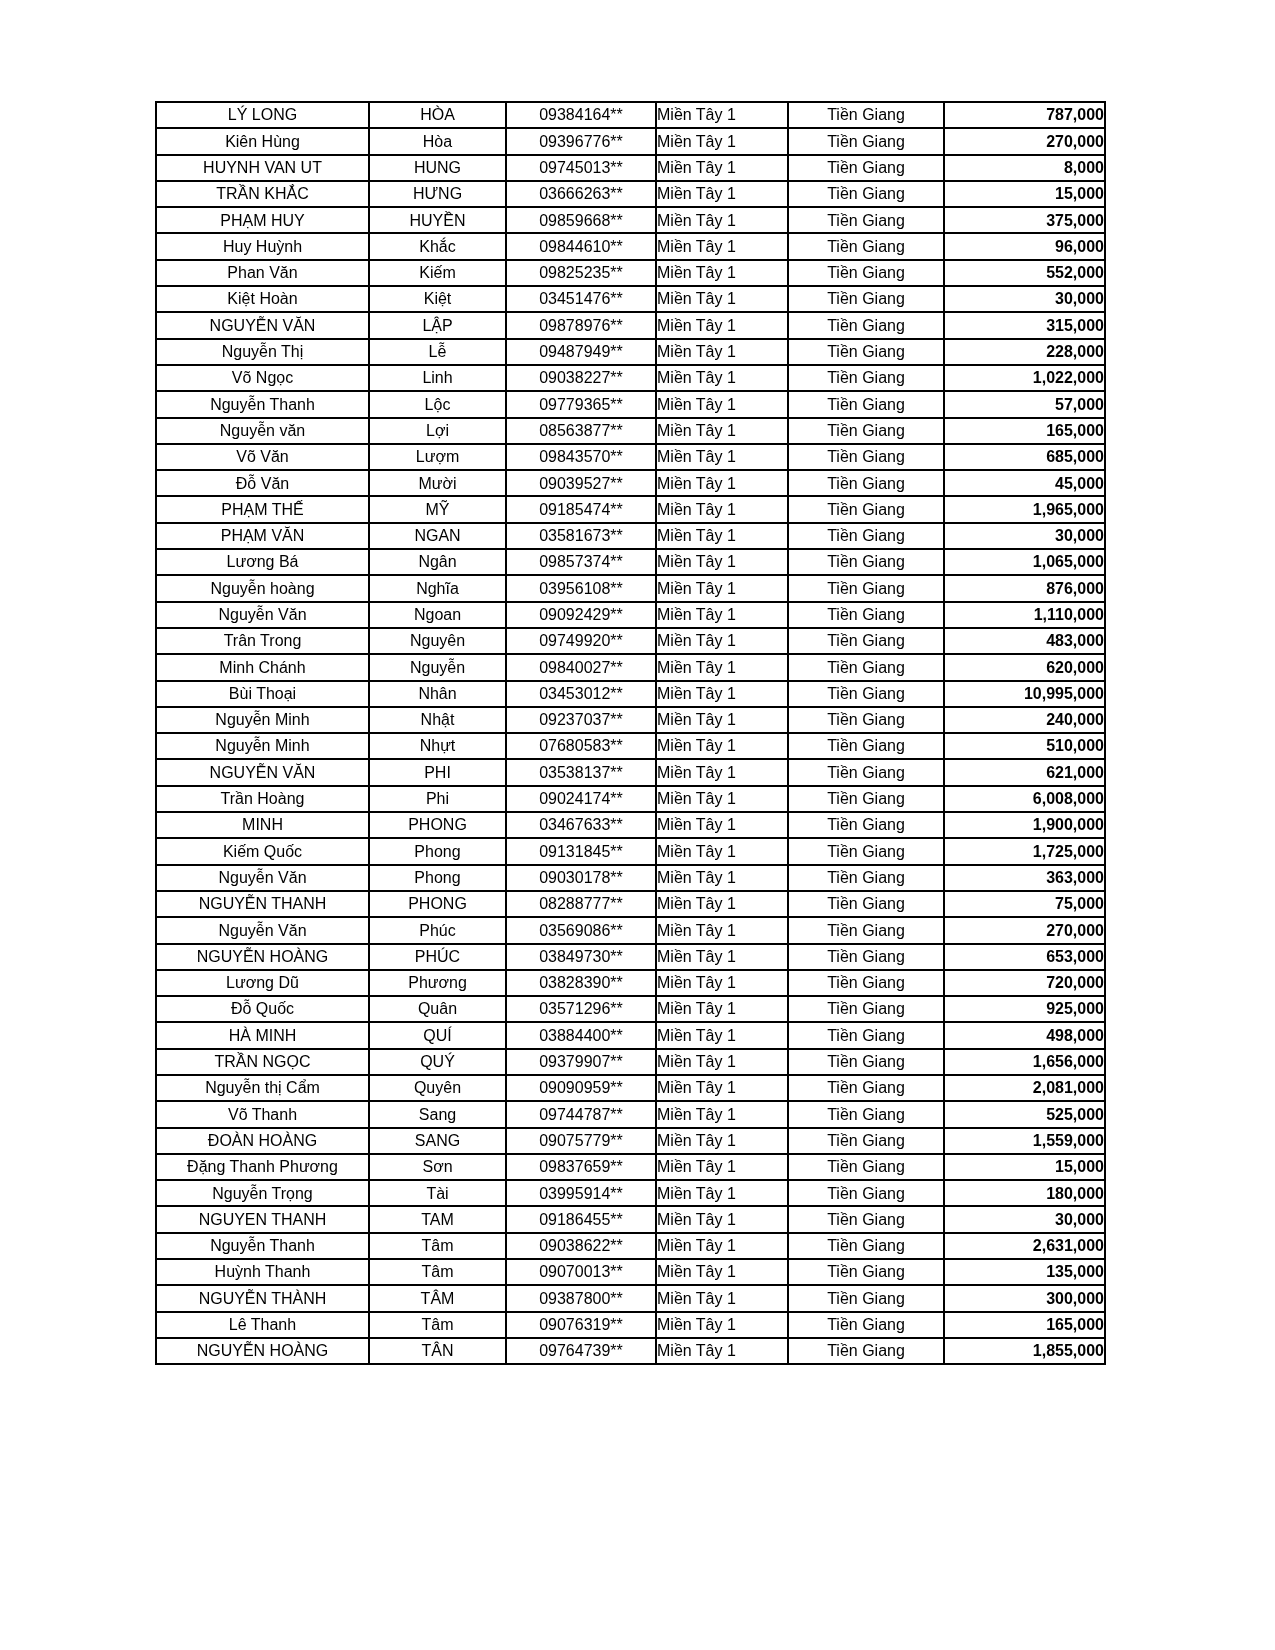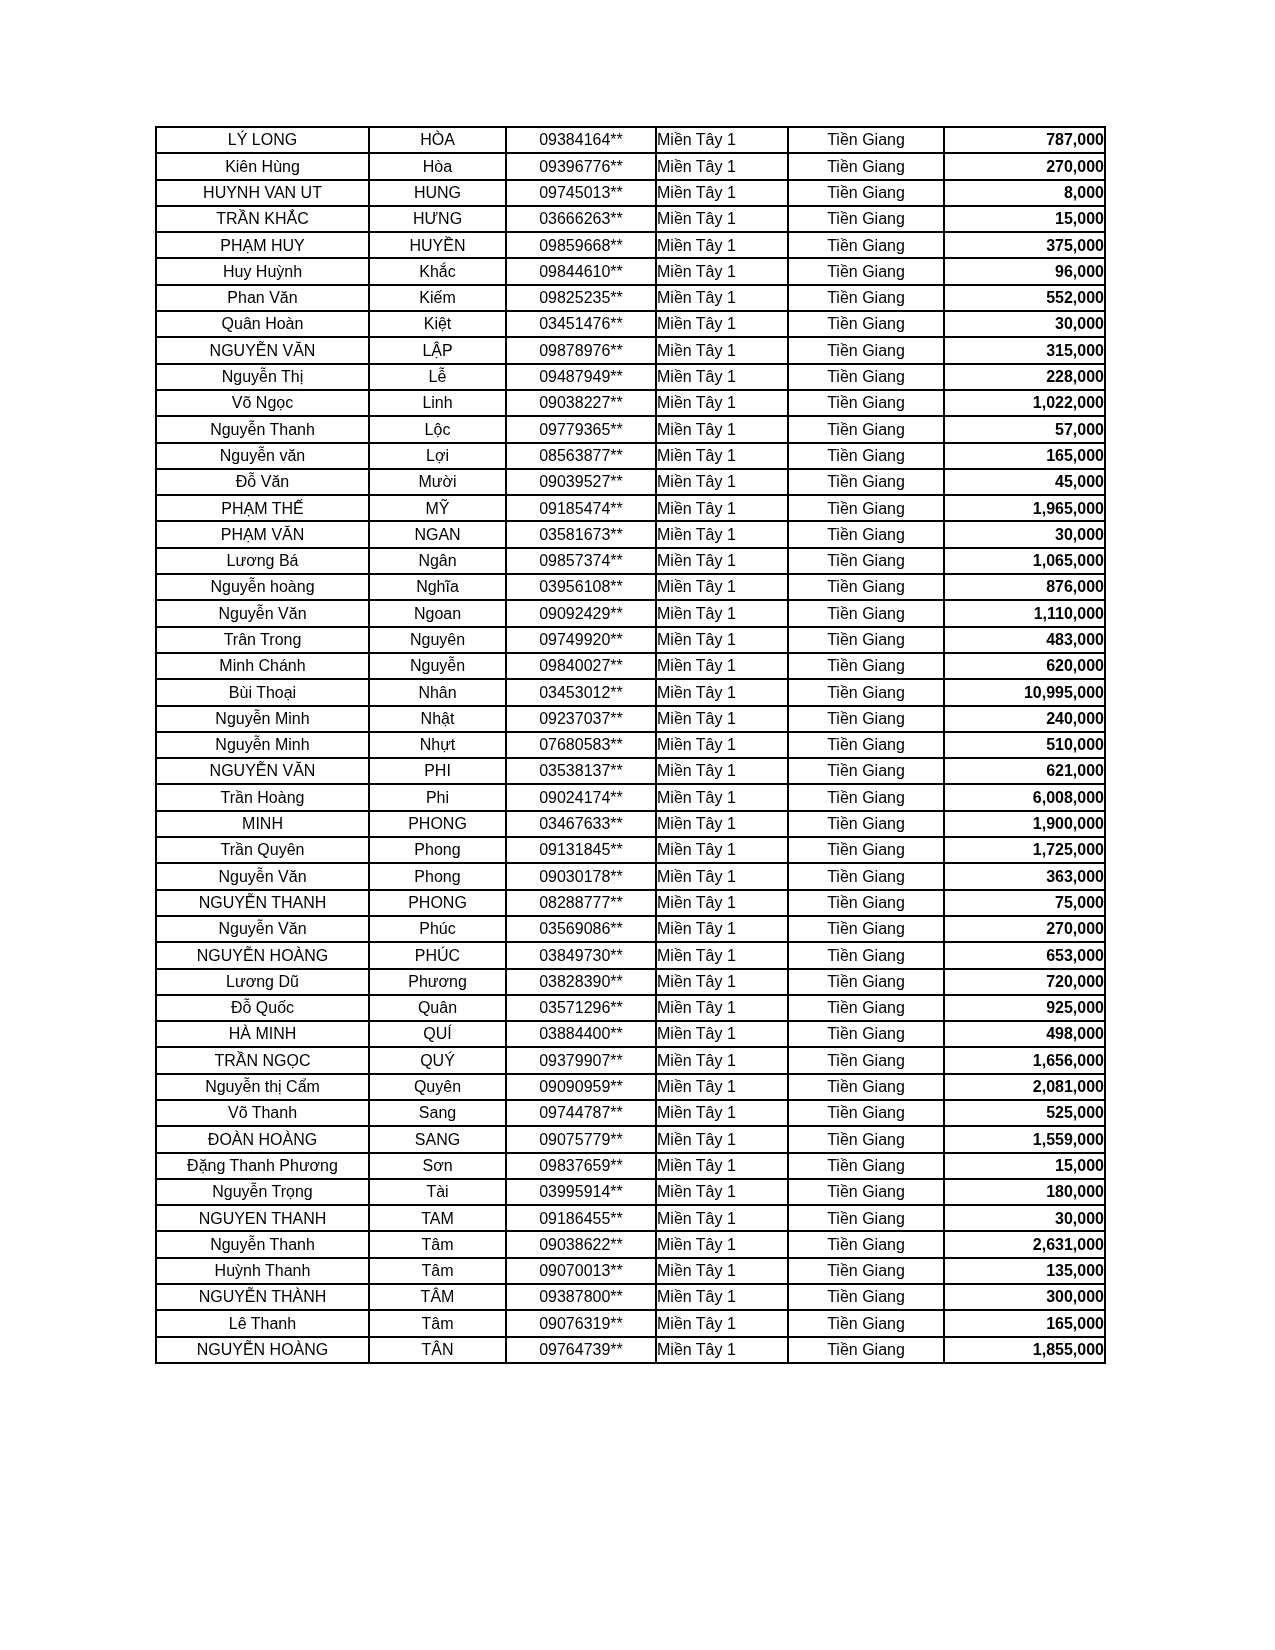--- a/index.html
+++ b/index.html
@@ -1,20 +1,20 @@
 <!DOCTYPE html>
 <html><head>
 <meta charset="utf-8">
 <style>
   html,body{margin:0;padding:0;}
   body{
     width:1275px;height:1650px;background:#ffffff;position:relative;
     font-family:"Liberation Sans", sans-serif;color:#000;
   }
-  .sheet{position:absolute;left:155px;top:126px;}
+  .sheet{position:absolute;left:155px;top:101px;}
   table.grid{
     border-collapse:collapse;table-layout:fixed;width:949px;
   }
   table.grid td{
     border:2px solid #000;
     height:24.3px;
     font-size:16px;
     line-height:1.1;
     white-space:nowrap;
     overflow:hidden;
@@ -89,21 +89,21 @@
         </tr>
         <tr>
           <td class="al-center">Phan Văn</td>
           <td class="al-center">Kiếm</td>
           <td class="al-center">09825235**</td>
           <td class="al-left">Miền Tây 1</td>
           <td class="al-center">Tiền Giang</td>
           <td class="al-right">552,000</td>
         </tr>
         <tr>
-          <td class="al-center">Quân Hoàn</td>
+          <td class="al-center">Kiệt Hoàn</td>
           <td class="al-center">Kiệt</td>
           <td class="al-center">03451476**</td>
           <td class="al-left">Miền Tây 1</td>
           <td class="al-center">Tiền Giang</td>
           <td class="al-right">30,000</td>
         </tr>
         <tr>
           <td class="al-center">NGUYỄN VĂN</td>
           <td class="al-center">LẬP</td>
           <td class="al-center">09878976**</td>
@@ -137,20 +137,28 @@
         </tr>
         <tr>
           <td class="al-center">Nguyễn văn</td>
           <td class="al-center">Lợi</td>
           <td class="al-center">08563877**</td>
           <td class="al-left">Miền Tây 1</td>
           <td class="al-center">Tiền Giang</td>
           <td class="al-right">165,000</td>
         </tr>
         <tr>
+          <td class="al-center">Võ Văn</td>
+          <td class="al-center">Lượm</td>
+          <td class="al-center">09843570**</td>
+          <td class="al-left">Miền Tây 1</td>
+          <td class="al-center">Tiền Giang</td>
+          <td class="al-right">685,000</td>
+        </tr>
+        <tr>
           <td class="al-center">Đỗ Văn</td>
           <td class="al-center">Mười</td>
           <td class="al-center">09039527**</td>
           <td class="al-left">Miền Tây 1</td>
           <td class="al-center">Tiền Giang</td>
           <td class="al-right">45,000</td>
         </tr>
         <tr>
           <td class="al-center">PHẠM THẾ</td>
           <td class="al-center">MỸ</td>
@@ -249,21 +257,21 @@
         </tr>
         <tr>
           <td class="al-center">MINH</td>
           <td class="al-center">PHONG</td>
           <td class="al-center">03467633**</td>
           <td class="al-left">Miền Tây 1</td>
           <td class="al-center">Tiền Giang</td>
           <td class="al-right">1,900,000</td>
         </tr>
         <tr>
-          <td class="al-center">Trần Quyên</td>
+          <td class="al-center">Kiếm Quốc</td>
           <td class="al-center">Phong</td>
           <td class="al-center">09131845**</td>
           <td class="al-left">Miền Tây 1</td>
           <td class="al-center">Tiền Giang</td>
           <td class="al-right">1,725,000</td>
         </tr>
         <tr>
           <td class="al-center">Nguyễn Văn</td>
           <td class="al-center">Phong</td>
           <td class="al-center">09030178**</td>

